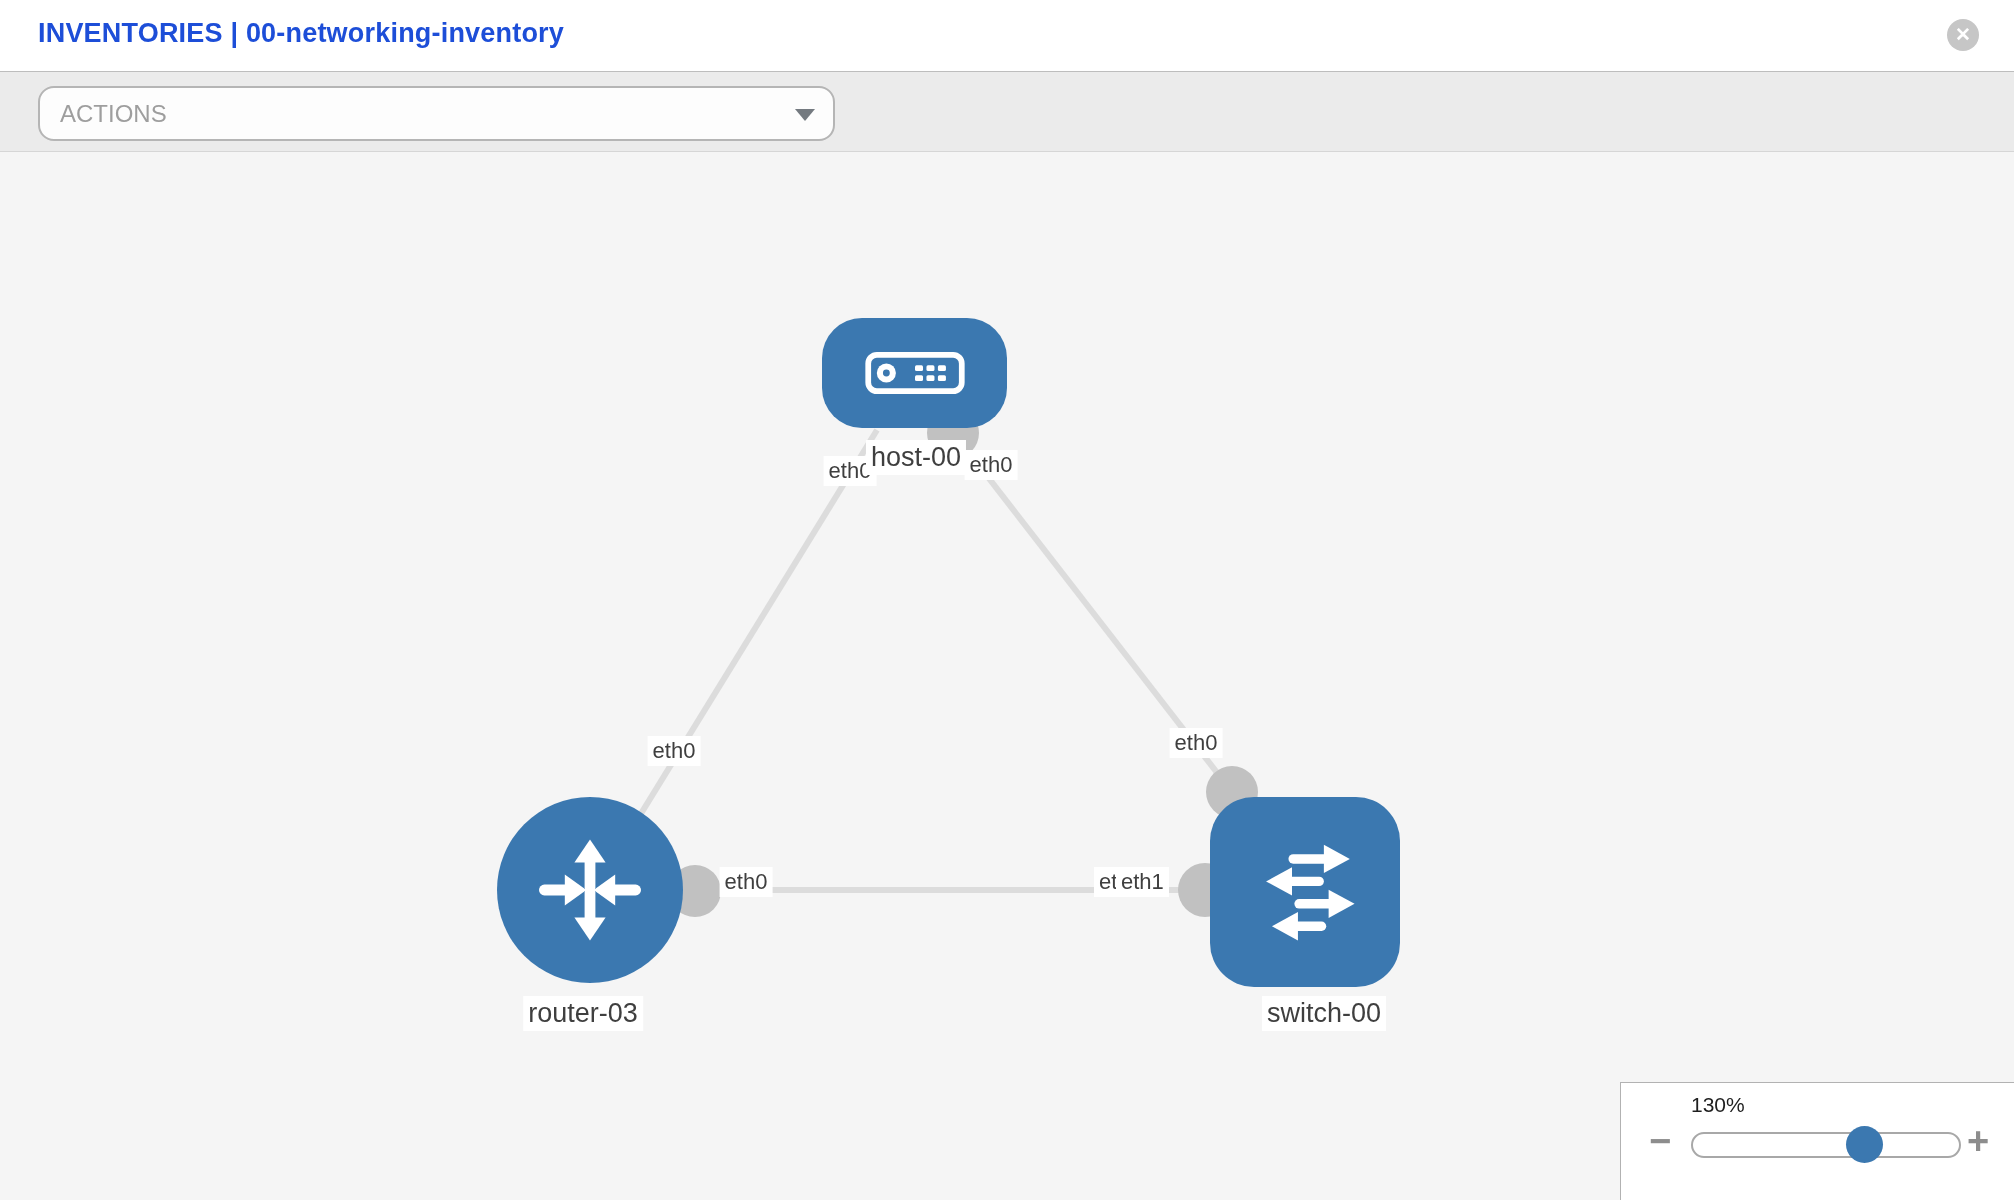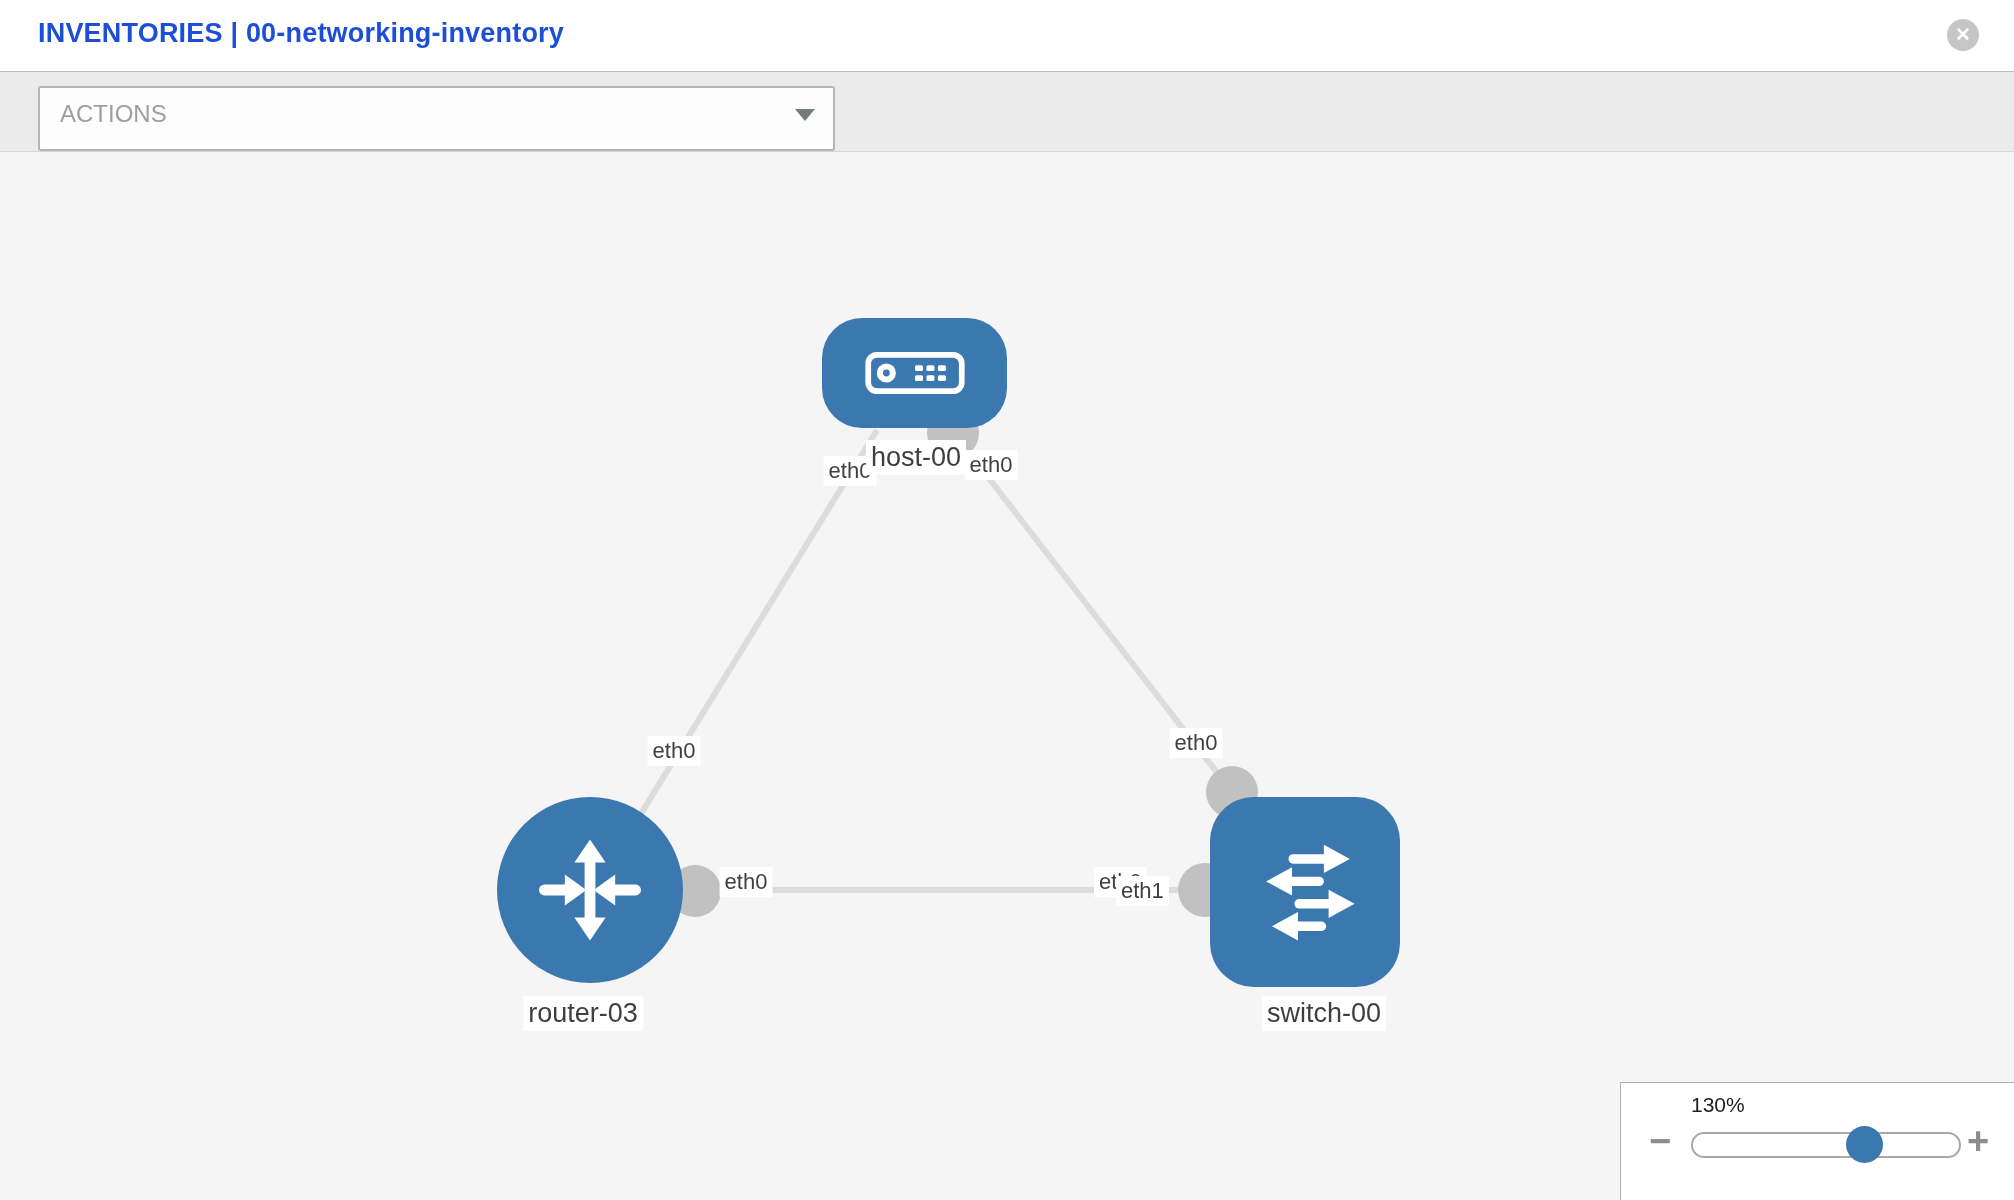--- a/index.html
+++ b/index.html
@@ -9,22 +9,22 @@
   
   .header { position:absolute; left:0; top:0; width:2014px; height:71px; background:#ffffff; }
   .page-title { position:absolute; left:38px; top:18px; font-size:27px; font-weight:bold; color:#1d4ed8; letter-spacing:.2px; }
   .close-btn { position:absolute; left:1947px; top:19px; width:32px; height:32px; border-radius:50%;
                background:#c6c6c6; color:#ffffff; text-align:center; line-height:31px;
                font-size:19px; font-weight:bold; cursor:pointer; }
 
   
   .toolbar { position:absolute; left:0; top:71px; width:2014px; height:81px; background:#ebebeb;
              border-top:1px solid #bdbdbd; border-bottom:1px solid #d6d6d6; }
-  .select-box { position:absolute; top:14px; height:65px; background:#fdfdfd;
-                border:2px solid #b5b5b5; border-radius:3px; cursor:pointer; }
+  .select-box { position:absolute; top:14px; height:55px; background:#fdfdfd;
+                border:2px solid #b5b5b5; border-radius:16px; cursor:pointer; }
   .select-box .sel-text { position:absolute; left:20px; top:0; line-height:51px; font-size:24px; color:#9e9e9e; }
   .chevron { position:absolute; right:18px; top:21px; width:0; height:0;
              border-left:10px solid transparent; border-right:10px solid transparent;
              border-top:12px solid #747a80; }
   .actions-box { left:38px;  width:797px; }
   .search-box  { left:1183px; width:794px; }
   .tool-icon-btn { position:absolute; top:95px; width:40px; height:40px; cursor:pointer; }
   .tool-icon-btn svg { width:100%; height:100%; fill:#878d92; }
   .wrench-pos { left:1046px; }
   .key-pos    { left:1115px; }
@@ -148,21 +148,21 @@
       </g>
     </svg>
   </div>
 
   <div class="net-label if-label centered" style="left:850px;  top:304px;">eth0</div>
   <div class="net-label if-label centered" style="left:991px;  top:298px;">eth0</div>
   <div class="net-label if-label centered" style="left:674px;  top:584px;">eth0</div>
   <div class="net-label if-label centered" style="left:1196px; top:576px;">eth0</div>
   <div class="net-label if-label centered" style="left:746px;  top:715px;">eth0</div>
   <div class="net-label if-label" style="left:1094px; top:715px;">eth0</div>
-  <div class="net-label if-label" style="left:1116px; top:715px;margin-top:9px;">eth1</div>
+  <div class="net-label if-label" style="left:1116px; top:715px;">eth1</div>
 
   <div class="net-label name-label centered" style="left:916px;  top:288px;">host-00</div>
   <div class="net-label name-label centered" style="left:583px;  top:844px;">router-03</div>
   <div class="net-label name-label centered" style="left:1324px; top:844px;">switch-00</div>
 </div>
 
 <div class="zoom-panel">
   <div class="zoom-level">130%</div>
   <div class="zoom-minus">−</div>
   <div class="zoom-track"></div>

